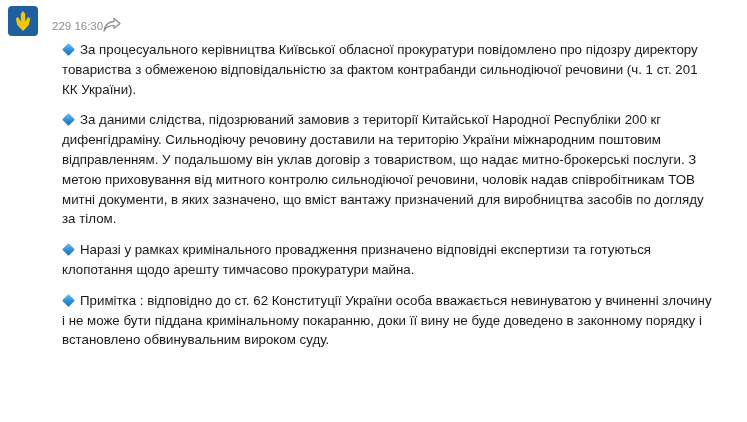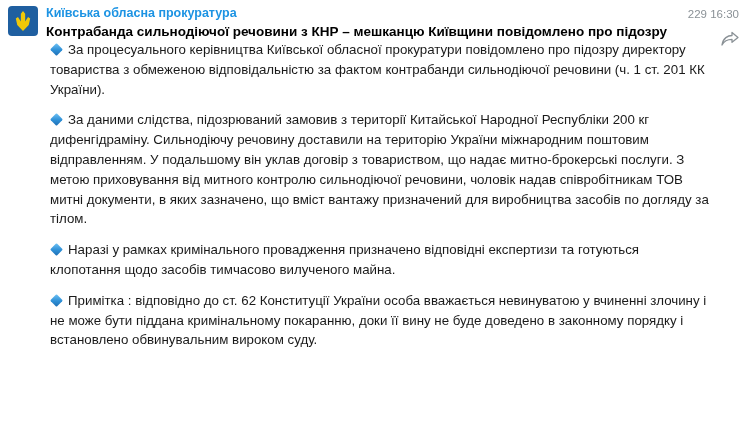--- a/index.html
+++ b/index.html
@@ -63,21 +63,21 @@
     font-size: 13.5px;
     font-weight: bold;
     line-height: 17px;
     color: #000;
     margin-top: 2px;
     white-space: nowrap;
   }
   .meta {
     flex: 0 0 auto;
     display: flex;
-    flex-direction: column;
+    flex-direction: row;
     align-items: flex-end;
     margin-left: 6px;
     padding-top: 1px;
   }
   .views-time {
     font-size: 11.5px;
     color: #8a9196;
     white-space: nowrap;
     line-height: 14px;
   }
@@ -88,21 +88,21 @@
     position: relative;
   }
   .share-icon svg { display: block; }
   .body {
     padding: 6px 34px 0 46px;
     font-size: 13.3px;
     line-height: 19.8px;
     color: #1a1a1a;
   }
   .para {
-    margin: 0 0 11px 4px;
+    margin: 0 0 11px 16px;
     text-align: left;
   }
   .para:last-child { margin-bottom: 0; }
   .bullet {
     display: inline-block;
     width: 13px;
     height: 13px;
     margin-right: 5px;
     vertical-align: -2px;
     position: relative;
@@ -120,34 +120,30 @@
 </style>
 </head>
 <body>
 
 <div class="post">
 
   <div class="header">
     <div class="avatar">
       <span class="crest"></span>
     </div>
-    <div class="head-text">
-      <div class="channel-name">Київська обласна прокуратура</div>
-      <div class="post-title">Контрабанда сильнодіючої речовини з КНР  – мешканцю Київщини повідомлено про підозру</div>
-    </div>
     <div class="meta">
       <div class="views-time">229 16:30</div>
       <div class="share-icon">
         <svg width="18" height="16" viewBox="0 0 18 16" aria-hidden="true">
           <path d="M1 14 C2 7, 7 4.5, 11 4.5 L11 1.5 L17 6.4 L11 11.3 L11 8.3 C7 8.3, 3.2 9.6, 1 14 Z" fill="none" stroke="#8a9196" stroke-width="1.3" stroke-linejoin="round"></path>
         </svg>
       </div>
     </div>
   </div>
 
   <div class="body">
     <p class="para"><span class="bullet"><i></i></span><span>За процесуального керівництва Київської обласної прокуратури повідомлено про підозру директору товариства з обмеженою відповідальністю за фактом контрабанди сильнодіючої речовини (ч. 1 ст. 201 КК України).</span></p>
     <p class="para"><span class="bullet"><i></i></span><span>За даними слідства, підозрюваний замовив з території Китайської Народної Республіки 200 кг дифенгідраміну. Сильнодіючу речовину доставили на територію України міжнародним поштовим відправленням. У подальшому він уклав договір з товариством, що надає митно-брокерські послуги. З метою приховування від митного контролю сильнодіючої речовини, чоловік надав співробітникам ТОВ митні документи, в яких зазначено, що вміст вантажу призначений для виробництва засобів по догляду за тілом.</span></p>
-    <p class="para"><span class="bullet"><i></i></span><span>Наразі у рамках кримінального провадження призначено відповідні експертизи та готуються клопотання щодо засобів тимчасово вилученого майна.</span></p>
+    <p class="para"><span class="bullet"><i></i></span><span>Наразі у рамках кримінального провадження призначено відповідні експертизи та готуються клопотання щодо арешту тимчасово прокуратури майна.</span></p>
     <p class="para"><span class="bullet"><i></i></span><span>Примітка : відповідно до ст. 62 Конституції України особа вважається невинуватою у вчиненні злочину і не може бути піддана кримінальному покаранню, доки її вину не буде доведено в законному порядку і встановлено обвинувальним вироком суду.</span></p>
   </div>
 
 </div>
 
 </body></html>

